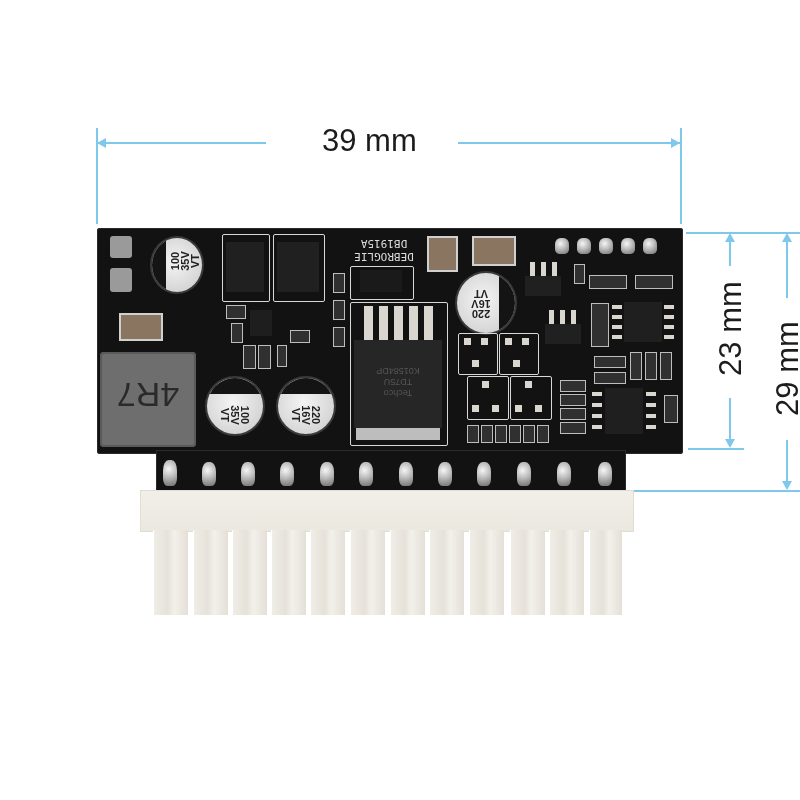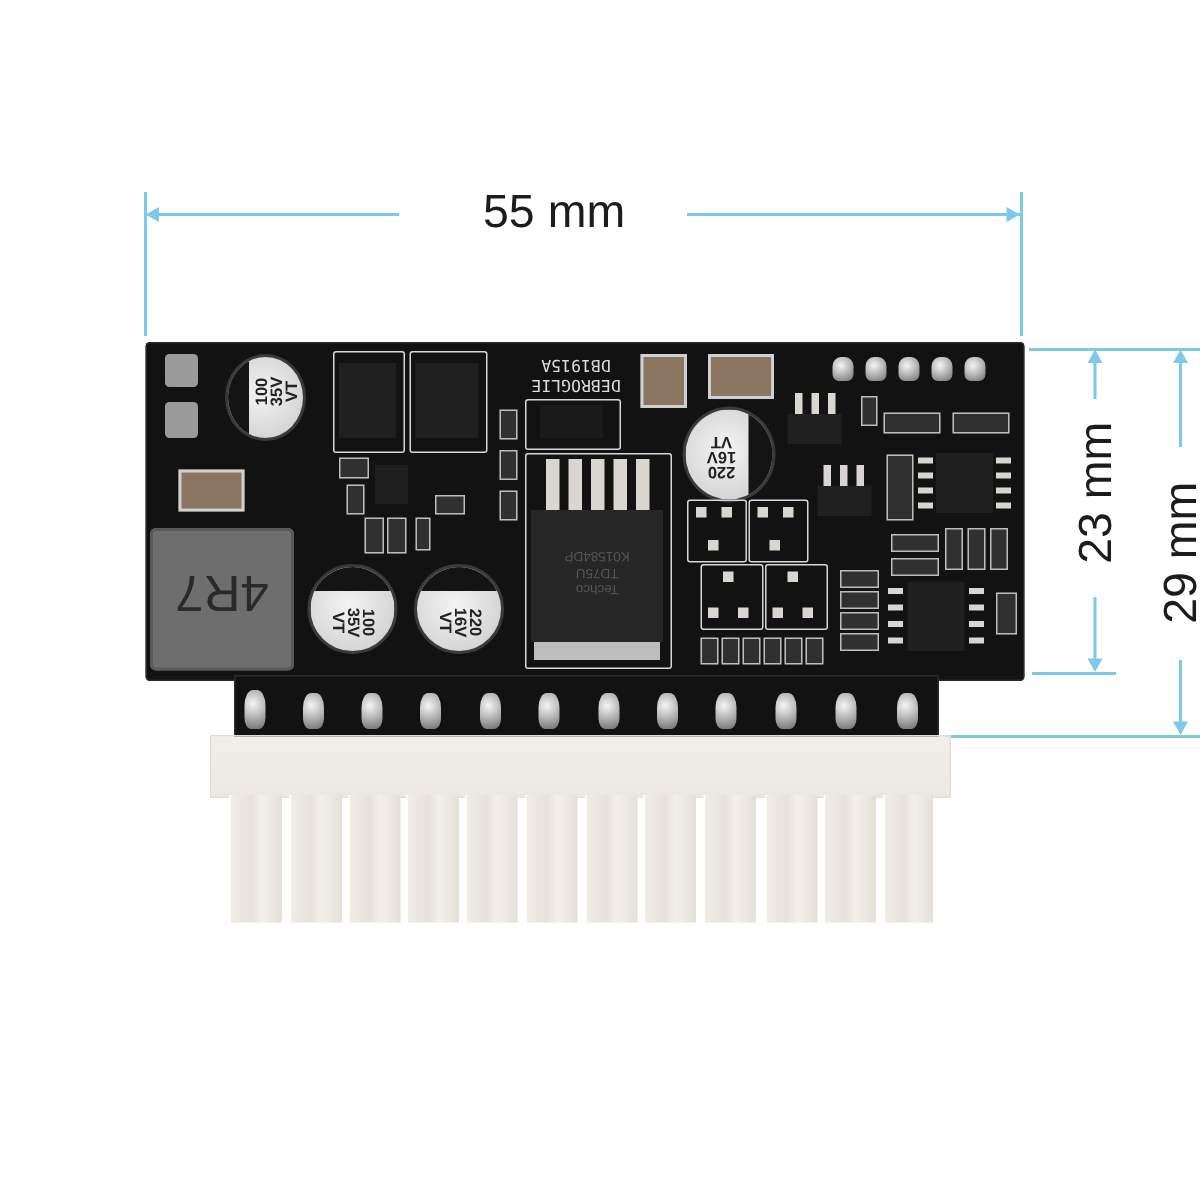--- a/index.html
+++ b/index.html
@@ -25,21 +25,21 @@
 </style>
 </head>
 <body>
 
 <div class="abs dimline" style="left:96px;top:128px;width:1.5px;height:96px;"></div>
 <div class="abs dimline" style="left:680px;top:128px;width:1.5px;height:96px;"></div>
 <div class="abs dimline" style="left:98px;top:142px;width:168px;height:1.5px;"></div>
 <div class="abs dimline" style="left:458px;top:142px;width:222px;height:1.5px;"></div>
 <div class="abs" style="left:97px;top:138px;width:0;height:0;border-top:5px solid transparent;border-bottom:5px solid transparent;border-right:9px solid #7ec8ec;"></div>
 <div class="abs" style="left:671px;top:138px;width:0;height:0;border-top:5px solid transparent;border-bottom:5px solid transparent;border-left:9px solid #7ec8ec;"></div>
-<div class="abs dimtext" style="left:322px;top:125px;">55 mm</div>
+<div class="abs dimtext" style="left:322px;top:125px;">39 mm</div>
 
 <div class="abs dimline" style="left:686px;top:232px;width:114px;height:1.5px;"></div>
 <div class="abs dimline" style="left:688px;top:448px;width:56px;height:1.5px;"></div>
 <div class="abs dimline" style="left:630px;top:490px;width:170px;height:1.5px;"></div>
 
 <div class="abs dimline" style="left:729px;top:236px;width:1.5px;height:30px;"></div>
 <div class="abs dimline" style="left:729px;top:398px;width:1.5px;height:46px;"></div>
 <div class="abs" style="left:725px;top:233px;border-left:5px solid transparent;border-right:5px solid transparent;border-bottom:9px solid #7ec8ec;"></div>
 <div class="abs" style="left:725px;top:439px;border-left:5px solid transparent;border-right:5px solid transparent;border-top:9px solid #7ec8ec;"></div>
 <div class="abs dimtext vtext" style="left:680px;top:313px;width:100px;text-align:center;">23 mm</div>

